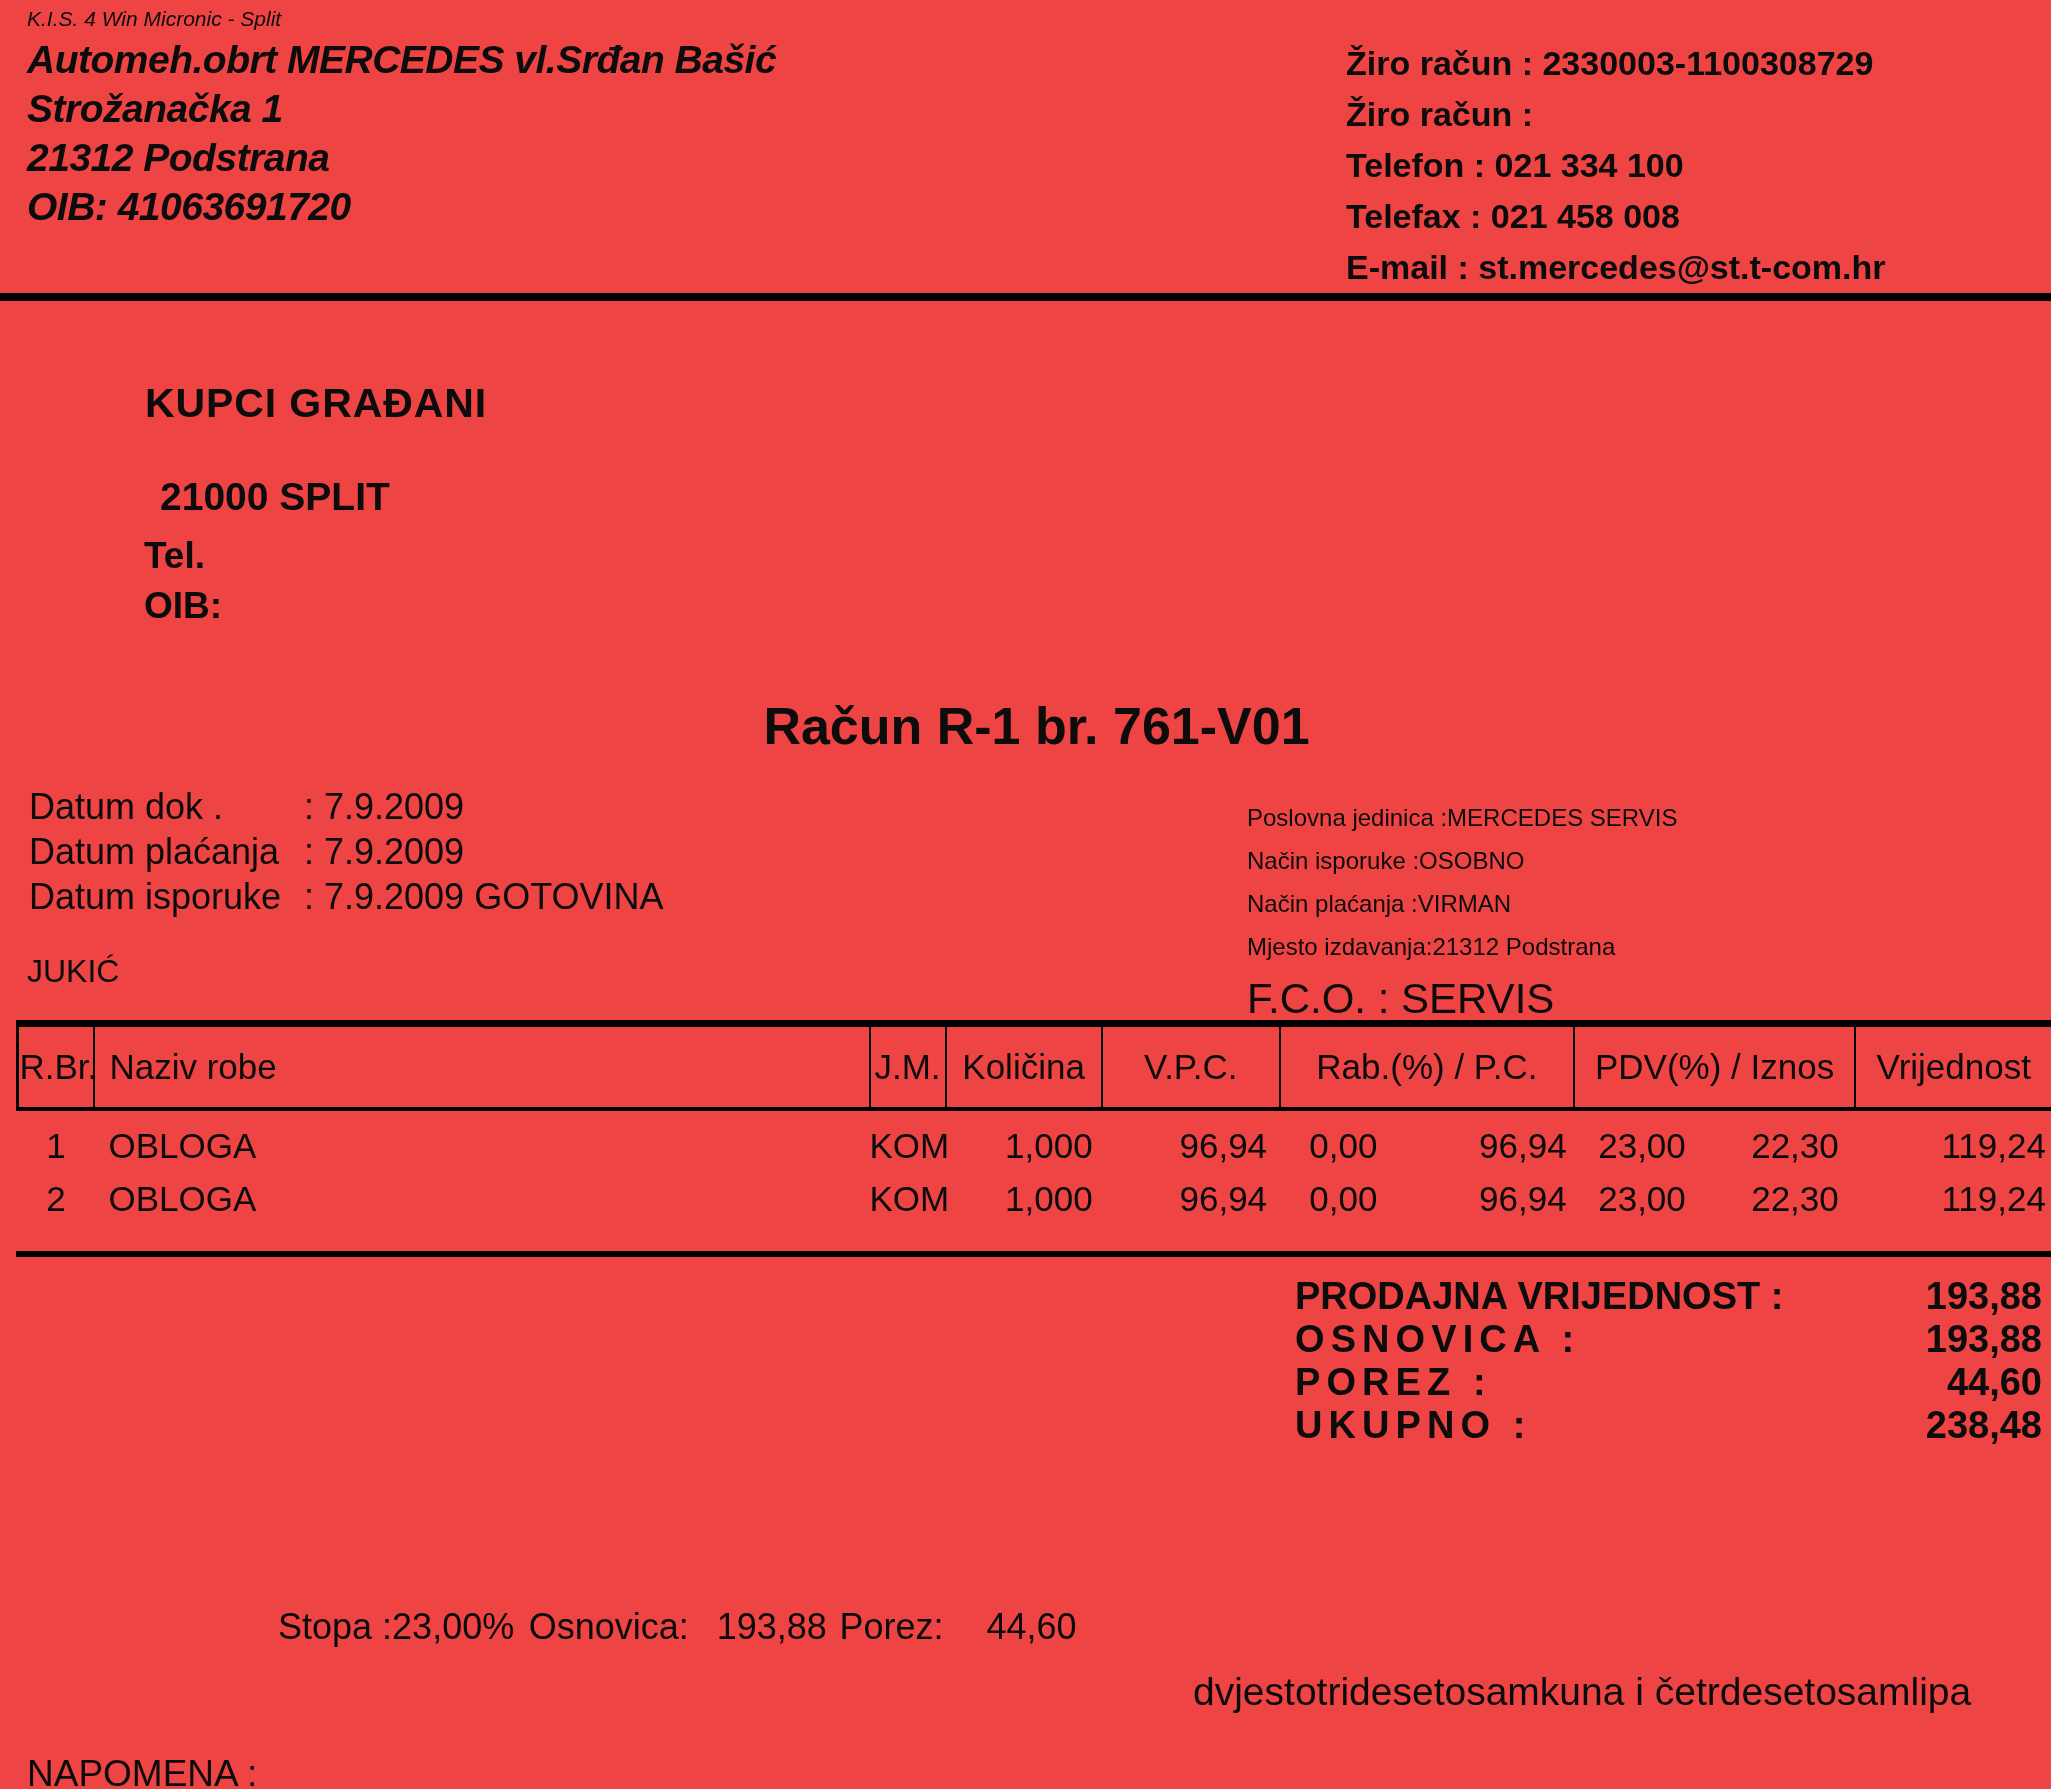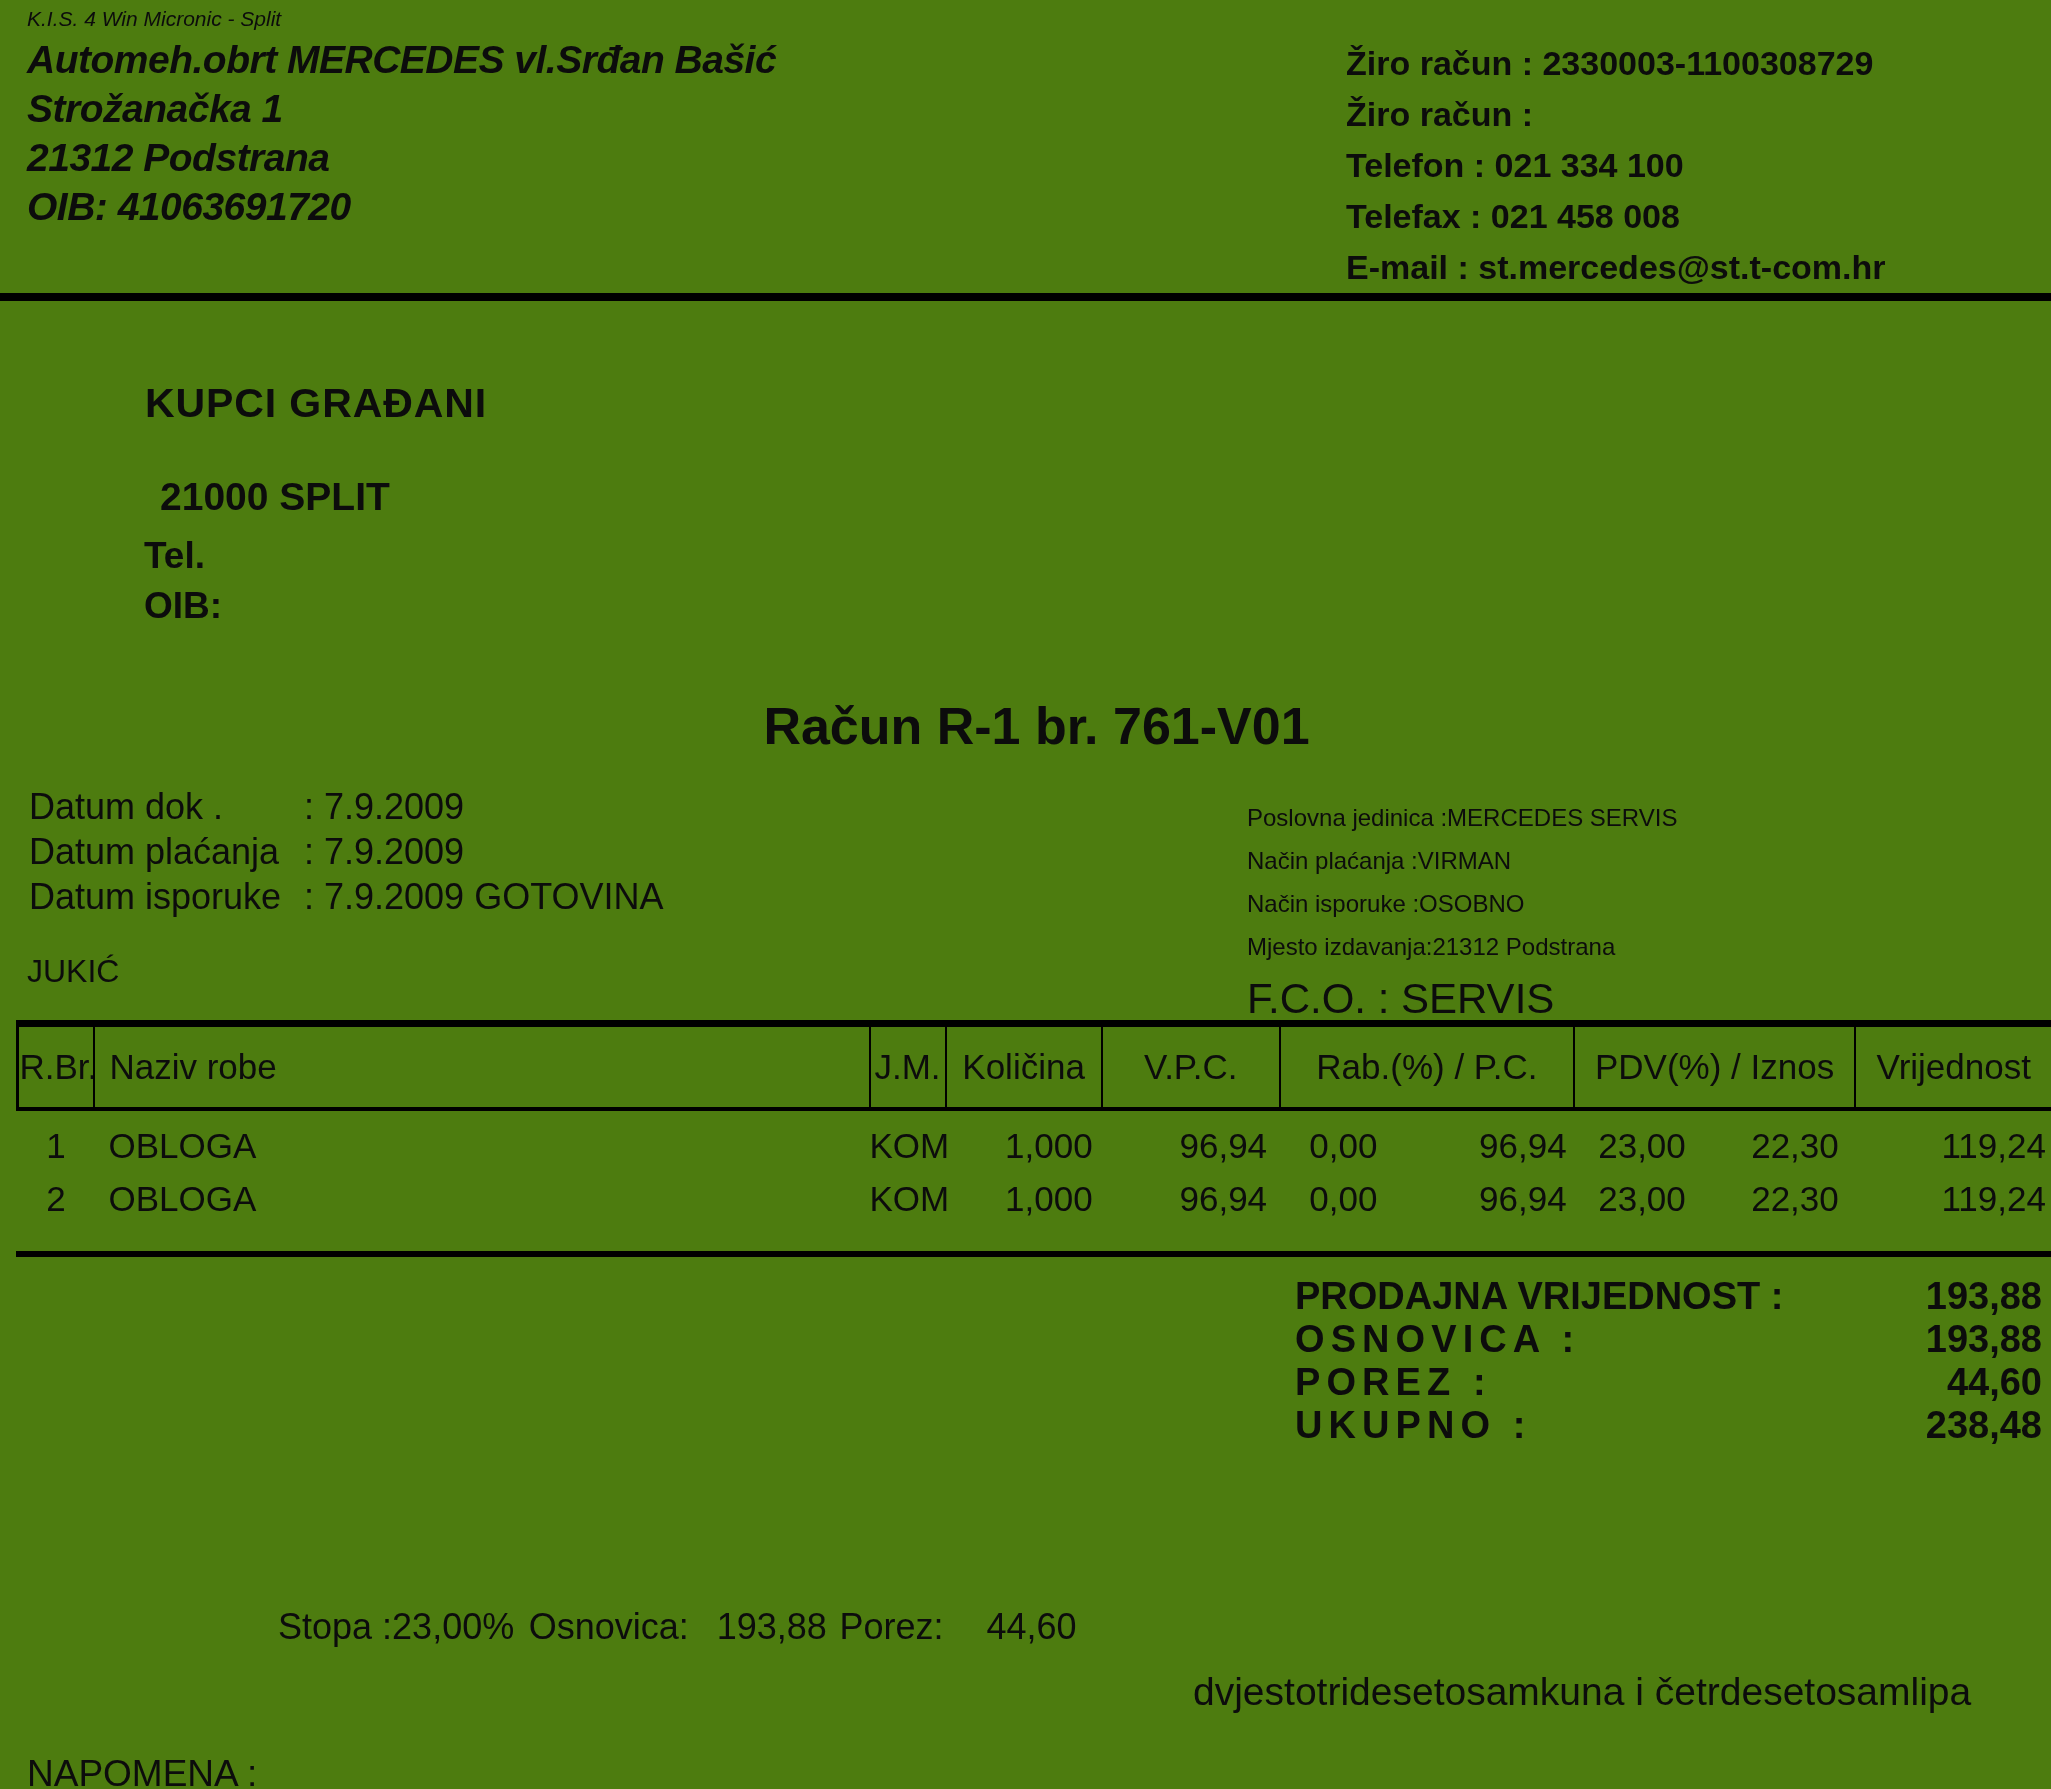--- a/index.html
+++ b/index.html
@@ -1,21 +1,21 @@
 <!DOCTYPE html>
 <html style="font-size:14.5px"><head>
 <meta charset="utf-8">
 <style>
   * { margin:0; padding:0; box-sizing:border-box; }
   html, body { background:#d8d8d4; }
   .page {
     position:relative;
     width:2051px; height:1789px;
     margin:0 auto;
-    background:#4d7c0f;
+    background:#ef4444;
     font-family:"Liberation Sans", sans-serif;
     color:#0c0c0c;
     overflow:hidden;
   }
 
   
   .app-tag {
     position:absolute; left:27px; top:7.3px;
     font-size:21px; font-style:italic;
   }
@@ -148,22 +148,22 @@
     <div class="date-row">
       <span class="dl">Datum isporuke</span>
       <span>: 7.9.2009 GOTOVINA</span>
     </div>
   </div>
 
   <div class="clerk">JUKIĆ</div>
 
   <div class="inv-info">
     <div>Poslovna jedinica :MERCEDES SERVIS</div>
+    <div>Način isporuke :OSOBNO</div>
     <div>Način plaćanja :VIRMAN</div>
-    <div>Način isporuke :OSOBNO</div>
     <div>Mjesto izdavanja:21312 Podstrana</div>
   </div>
   <div class="inv-fco">F.C.O. : SERVIS</div>
 
   <table class="items">
     <colgroup>
       <col style="width:76px">
         <col style="width:775px">
         <col style="width:76px">
       <col style="width:156px">

